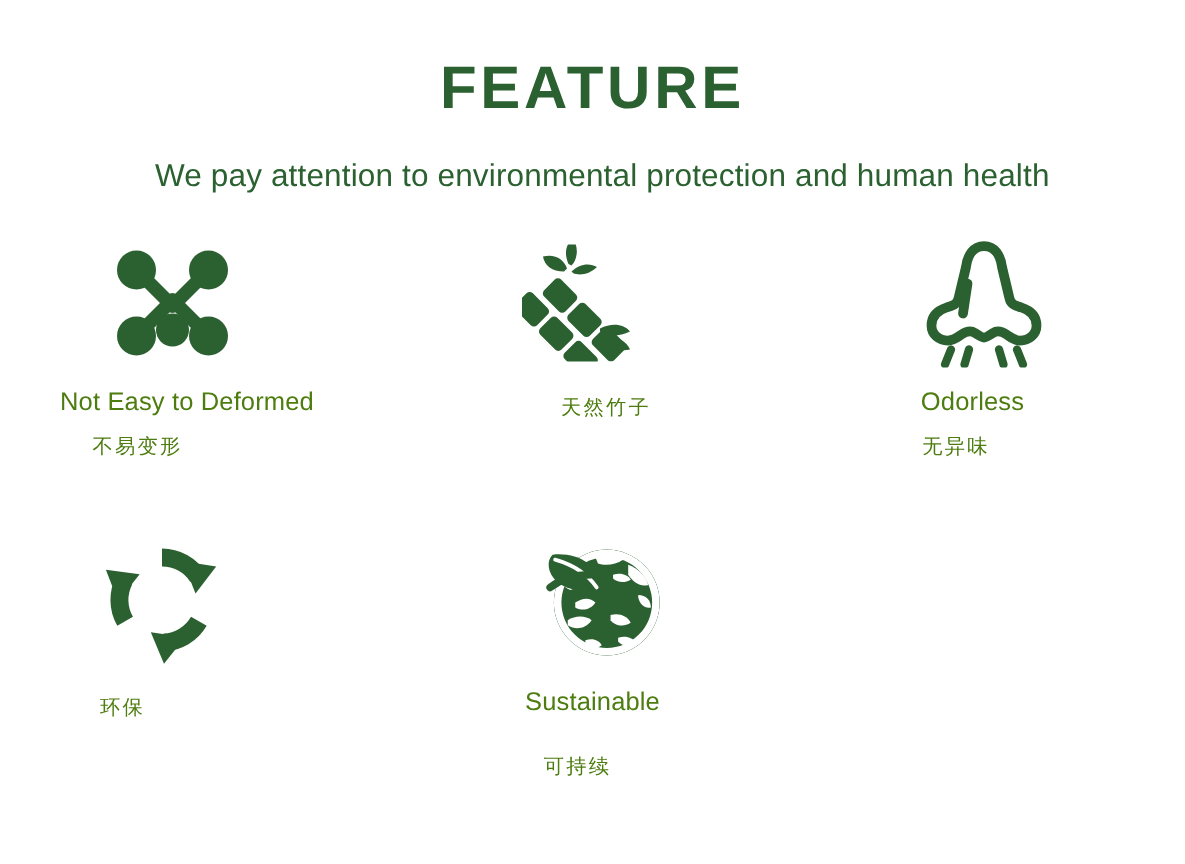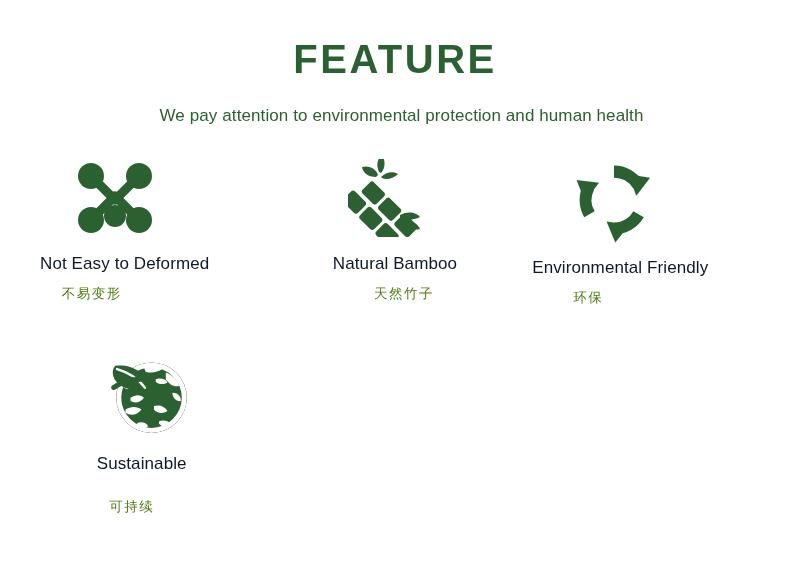--- a/index.html
+++ b/index.html
@@ -27,21 +27,21 @@
   }
   .title {
     font-size: 40px;
     font-weight: bold;
     color: #2b6130;
     letter-spacing: 2.5px;
     line-height: 1.05;
     margin: 0;
   }
   .subtitle-en {
-    font-size: 17px;
+    font-size: 21px;
     color: #2b6130;
     margin-top: 26px;
     letter-spacing: 0.1px;
     font-weight: 400;
     margin-left: 13px;
   }
   .subtitle-cn {
     font-size: 14px;
     color: #c3c3c3;
     margin-top: 9px;
@@ -69,21 +69,21 @@
     height: 100px;
     display: flex;
     align-items: center;
     justify-content: center;
   }
   .icon-wrap svg {
     display: block;
   }
   .label-en {
     font-size: 17px;
-    color: #0f172a;
+    color: #4d7c0f;
     margin-top: 6px;
     font-weight: 400;
     letter-spacing: 0.1px;
     white-space: nowrap;
   }
   .label-cn {
     font-size: 13.5px;
     color: #4d7c0f;
     margin-top: 11px;
     letter-spacing: 1.5px;
@@ -164,24 +164,57 @@
               <path d="M19 16 C 24 11 31 10 36 13 C 31 18 24 19 20 17 Z"></path>
             </g>
 
             <g transform="translate(46,50)">
               <path d="M6 6 C 14 2 22 3 26 8 C 18 12 10 11 6 8 Z"></path>
               <path d="M10 11 C 18 11 24 15 26 20 C 18 22 12 18 9 13 Z"></path>
             </g>
           </g>
         </svg>
       </div>
-      <div class="label-en">Natural Bamboo</div>
       <div class="label-cn">天然竹子</div>
     </div>
 
+    <div class="cell cell-3">
+      <div class="icon-wrap">
+        <svg width="78" height="86" viewBox="0 0 78 86">
+          <g stroke="#2b6130" fill="none" stroke-linecap="round" stroke-linejoin="round">
+            <path d="M39 5
+                     C 32 5 28 11 27 19
+                     L 22 40
+                     C 21 44 18 45 14 46
+                     C 8 48 4 52 4 58
+                     C 4 64 9 68 15 68
+                     C 19 68 21 66 24 64
+                     C 27 62 30 61 33 63
+                     C 36 65 38 66 39 66
+                     C 40 66 42 65 45 63
+                     C 48 61 51 62 54 64
+                     C 57 66 59 68 63 68
+                     C 69 68 74 64 74 58
+                     C 74 52 70 48 64 46
+                     C 60 45 57 44 56 40
+                     L 51 19
+                     C 50 11 46 5 39 5 Z" stroke-width="6.5"></path>
+            <line x1="28" y1="30" x2="25" y2="50" stroke-width="6.5"></line>
+          </g>
+          <g stroke="#2b6130" stroke-width="5.5" stroke-linecap="round">
+            <line x1="17" y1="74" x2="13" y2="84"></line>
+            <line x1="29" y1="74" x2="26" y2="84"></line>
+            <line x1="49" y1="74" x2="52" y2="84"></line>
+            <line x1="61" y1="74" x2="65" y2="84"></line>
+          </g>
+        </svg>
+      </div>
+      <div class="label-en">Odorless</div>
+      <div class="label-cn">无异味</div>
+    </div>
 
     <div class="cell cell-4 row-2">
       <div class="icon-wrap">
         <svg width="86" height="86" viewBox="0 0 100 100">
           <g fill="#2b6130">
             <g>
               <path d="M50 10
                        A 40 40 0 0 1 84 29
                        L 72 36
                        A 26 26 0 0 0 50 24 Z"></path>
@@ -197,21 +230,20 @@
             <g transform="rotate(240 50 50)">
               <path d="M50 10
                        A 40 40 0 0 1 84 29
                        L 72 36
                        A 26 26 0 0 0 50 24 Z"></path>
               <path d="M66 20 L 92 24 L 76 45 Z"></path>
             </g>
           </g>
         </svg>
       </div>
-      <div class="label-en">Environmental Friendly</div>
       <div class="label-cn">环保</div>
     </div>
 
 
     <div class="cell cell-6 row-2">
       <div class="icon-wrap">
         <svg width="84" height="84" viewBox="0 0 100 100">
           <defs>
             <clipPath id="globeClip">
               <circle cx="53" cy="52" r="42"></circle>

